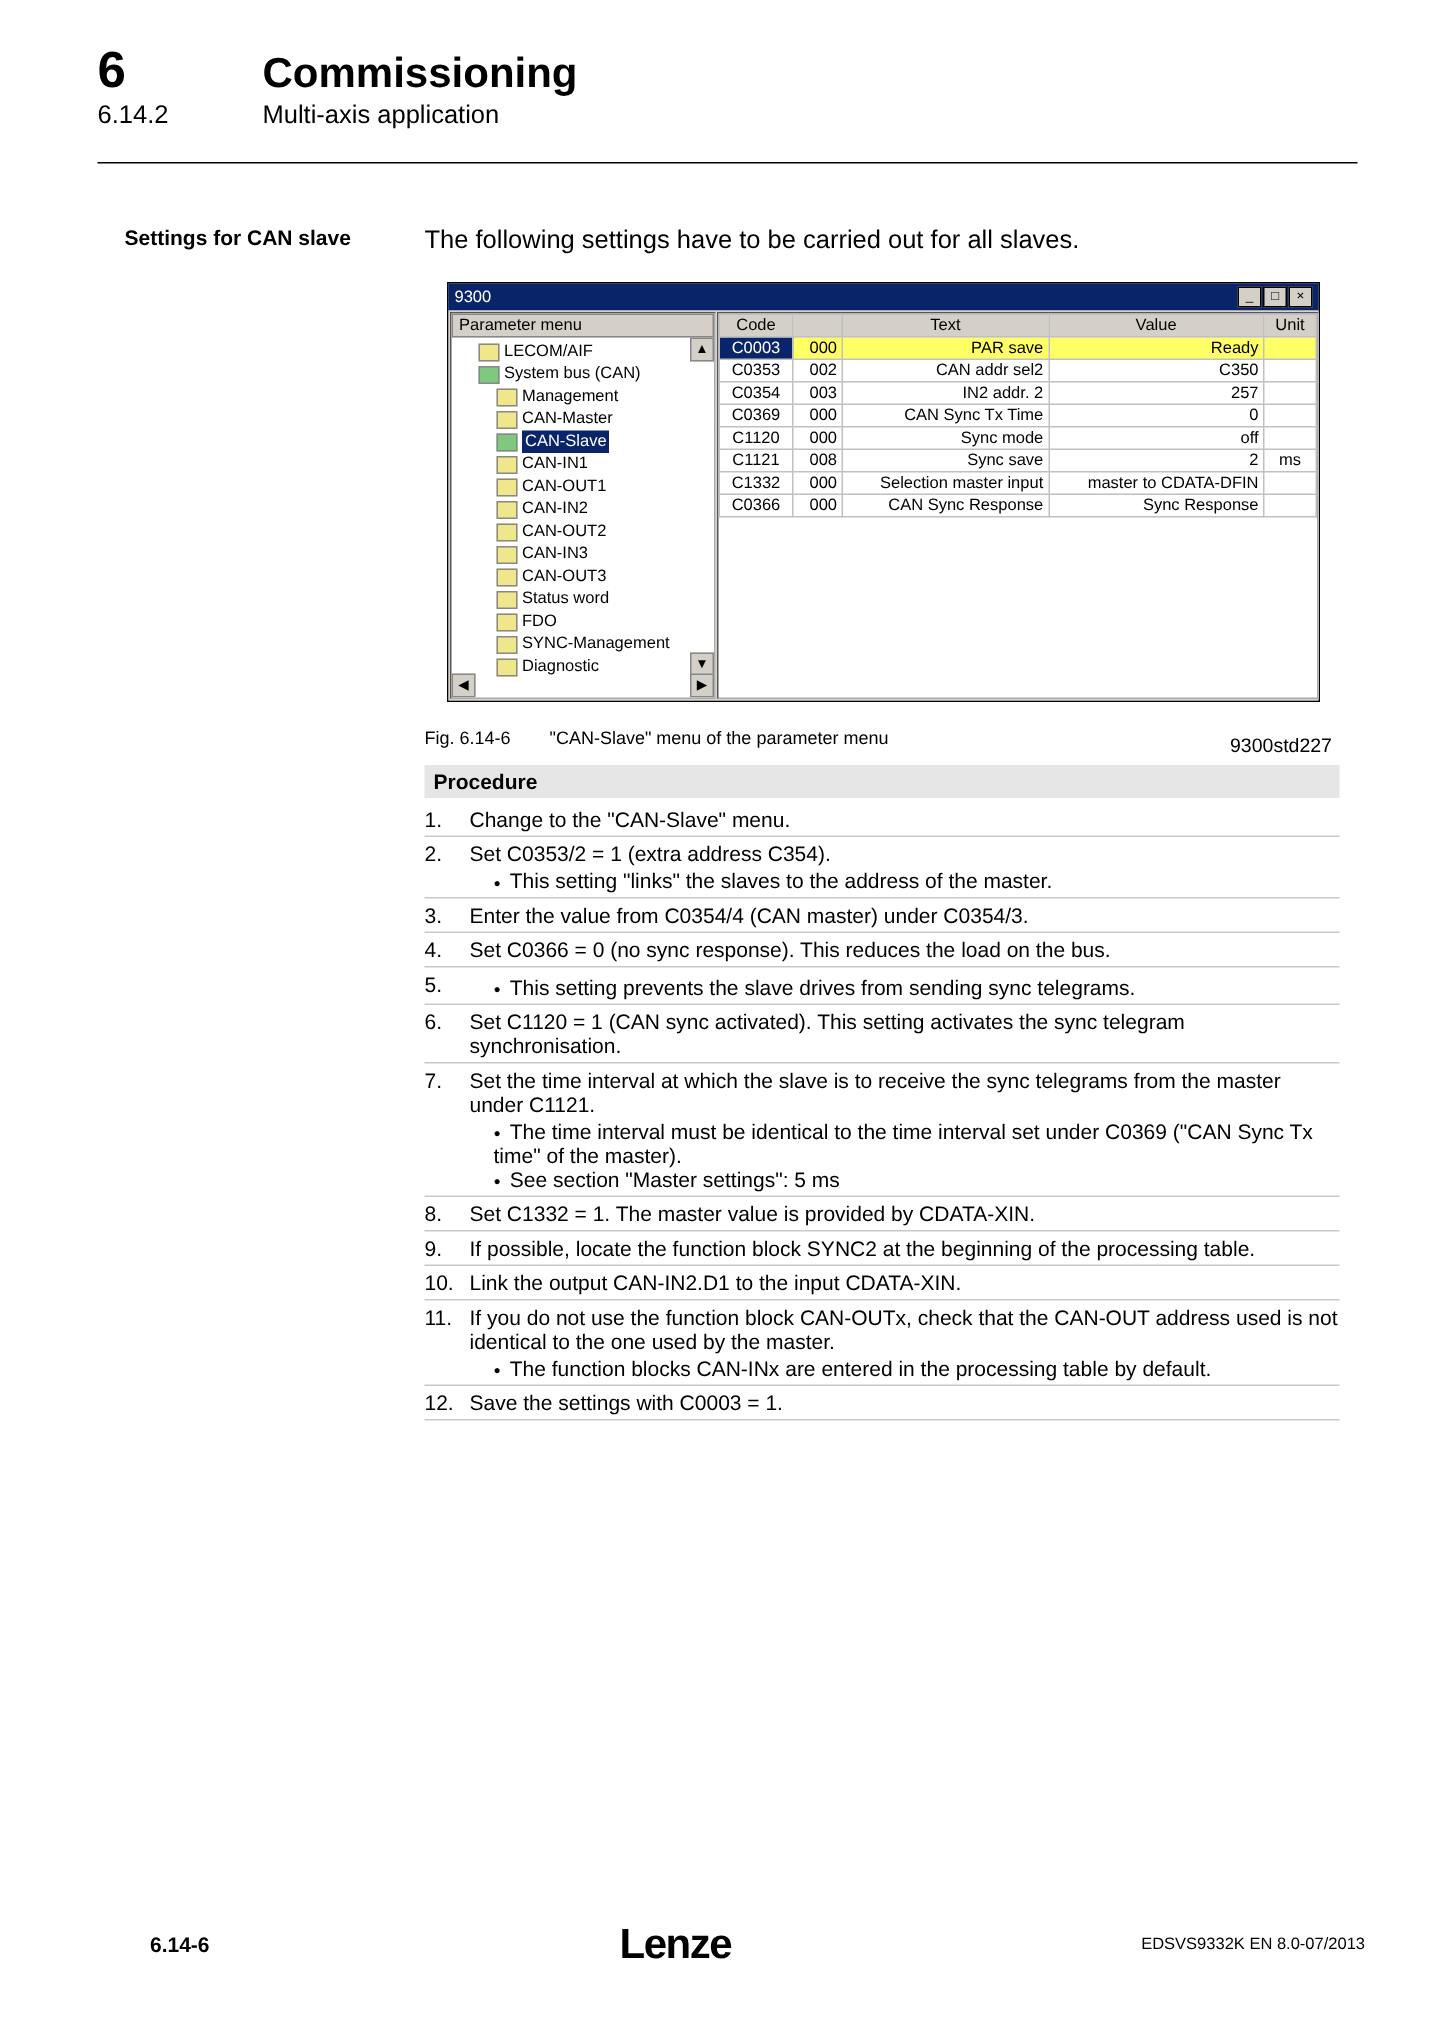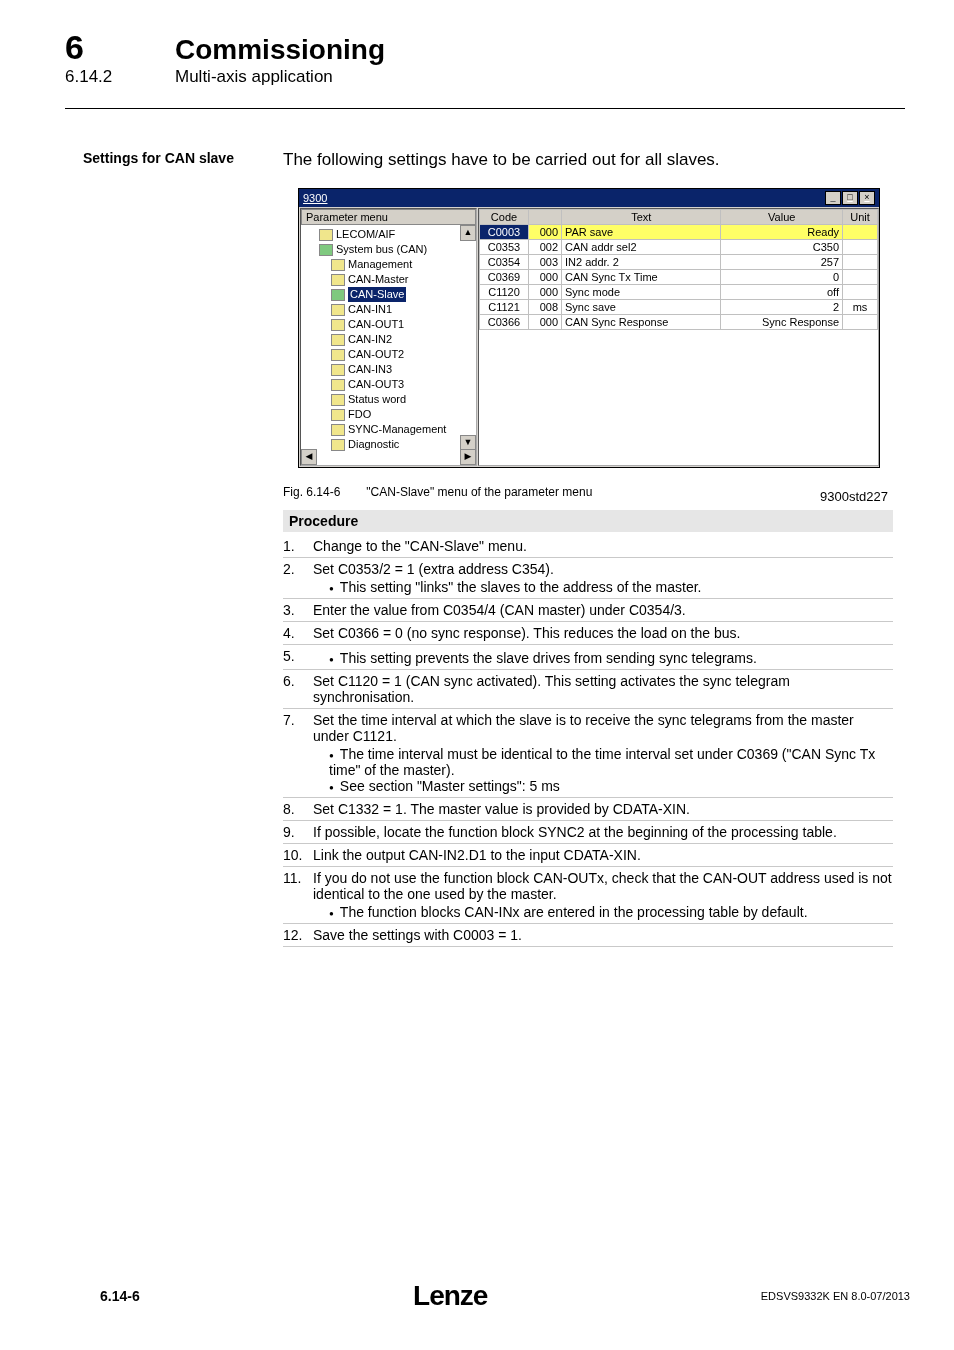--- a/index.html
+++ b/index.html
@@ -78,21 +78,20 @@
     box-sizing: border-box;
   }
   .titlebar {
     background: #0a246a;
     color: #fff;
     padding: 1px 4px;
     display: flex;
     justify-content: space-between;
     align-items: center;
     height: 16px;
-    text-decoration: underline;
   }
   .titlebar .btns { display: flex; gap: 1px; }
   .titlebar .btn {
     width: 14px; height: 12px;
     background: #d4d0c8;
     border: 1px solid #000;
     font-size: 9px;
     line-height: 10px;
     text-align: center;
     color: #000;
@@ -159,21 +158,21 @@
     font-size: 11px;
   }
   .grid {
     border-collapse: collapse;
     width: 100%;
   }
   .grid th, .grid td {
     border: 1px solid #c0c0c0;
     padding: 0 3px;
     height: 14px;
-    text-align: left;
+    text-align: right;
     font-weight: normal;
     font-size: 11px;
     white-space: nowrap;
   }
   .grid th {
     background: #d4d0c8;
     text-align: center;
   }
   .grid td.right { text-align: right; }
   .grid td.num { text-align: center; width: 42px; }
@@ -402,20 +401,27 @@
                 <td class="unit"></td>
               </tr>
               <tr>
                 <td class="num">C1121</td>
                 <td class="sub">008</td>
                 <td>Sync save</td>
                 <td class="right">2</td>
                 <td class="unit">ms</td>
               </tr>
               <tr>
+                <td class="num">C1332</td>
+                <td class="sub">000</td>
+                <td>Selection master input</td>
+                <td class="right">master to CDATA-DFIN</td>
+                <td class="unit"></td>
+              </tr>
+              <tr>
                 <td class="num">C0366</td>
                 <td class="sub">000</td>
                 <td>CAN Sync Response</td>
                 <td class="right">Sync Response</td>
                 <td class="unit"></td>
               </tr>
             </tbody>
         </table>
       </div>
     </div>

